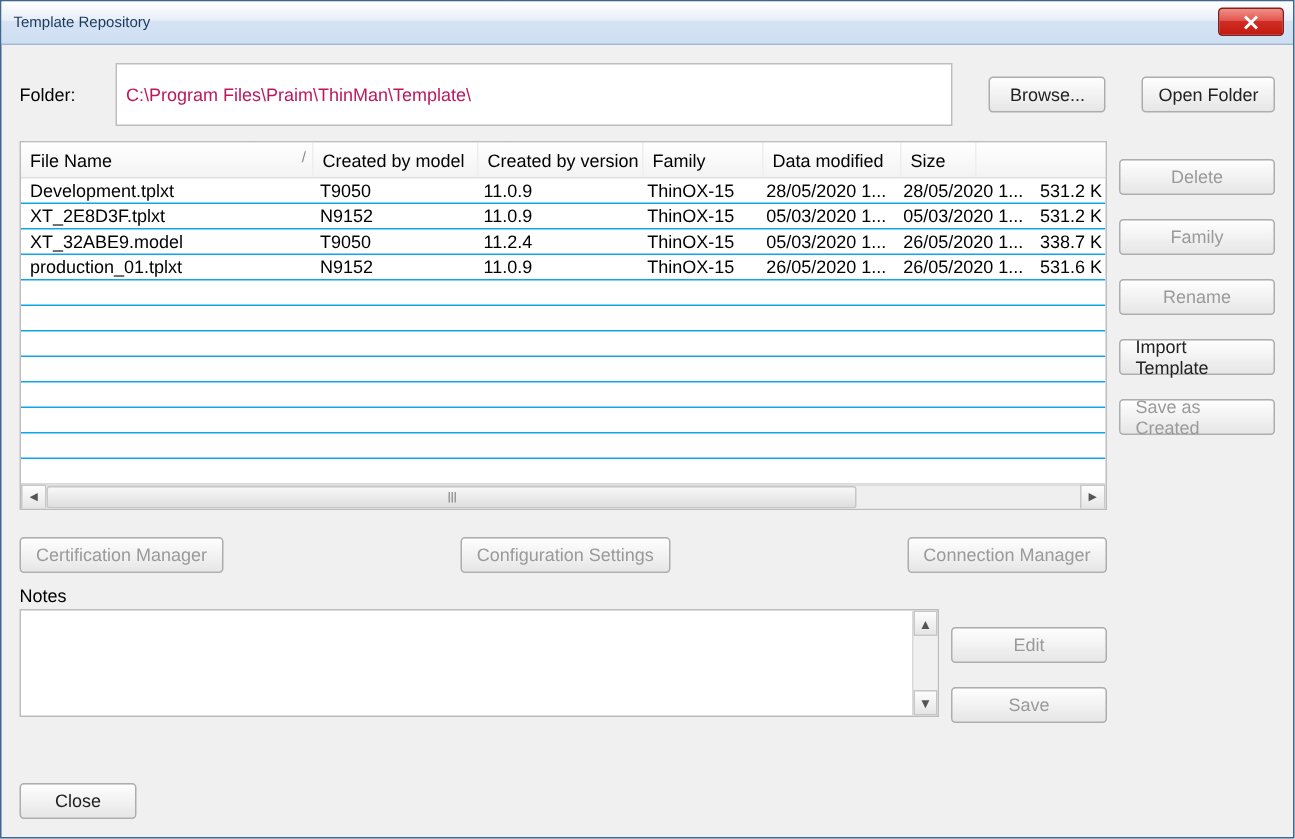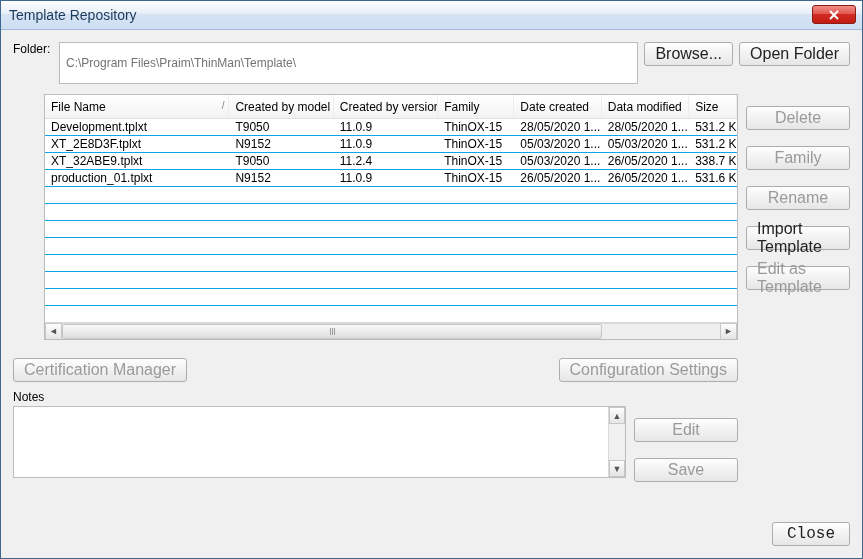--- a/index.html
+++ b/index.html
@@ -15,68 +15,67 @@
   }
 
   .titlebar {
     height:29px;
     background: linear-gradient(to bottom, #ffffff 0%, #e7eef8 45%, #d6e3f4 46%, #cddff2 100%);
     border-bottom:1px solid #9fb8d6;
     display:flex; align-items:center;
     padding-left:8px;
     position:relative;
   }
-  .titlebar .title { color:#1a3a5a; font-size:14px; }
+  .titlebar .title { color:#1a3a5a; font-size:10px; }
   .close-btn {
     position:absolute; top:4px; right:6px;
     width:44px; height:19px;
     background: linear-gradient(to bottom, #f08f8a 0%, #e3574f 45%, #d22e25 46%, #c21a10 100%);
     border:1px solid #8a1d16; border-radius:3px;
     display:flex; align-items:center; justify-content:center;
     cursor:pointer;
   }
   .close-btn svg { width:12px; height:10px; }
 
   .content {
     flex:1; padding:12px 12px 12px 12px;
     display:flex; flex-direction:column;
   }
 
   .folder-row {
-    display:flex; align-items:flex-start; gap:6px; margin-bottom:10px;
+    display:flex; align-items:center; gap:24px; margin-bottom:10px;
   }
   .folder-row .lbl { width:40px; }
   .folder-input {
     flex:1; height:38px;
     background:#fff; border:1px solid #bcbcbc;
     padding:20px 6px;
     display:flex; align-items:center;
-    color:#737373;
+    color:#be185d;
   }
   .btn {
     height:24px; min-width:78px;
     background: linear-gradient(to bottom, #fefefe, #e6e6e6);
     border:1px solid #adadad; border-radius:3px;
     padding:0 10px;
     display:inline-flex; align-items:center; justify-content:center;
     color:#222; cursor:pointer; user-select:none;
-    font-size:16px;
+    font-size:12px;
   }
   .btn.disabled { color:#9a9a9a; cursor:default;margin-top:12px; }
 
   .main-row { display:flex; flex:1; gap:8px; min-height:0; }
   .left-col { flex:1; display:flex; flex-direction:column; min-width:0; }
   .right-col { width:104px; display:flex; flex-direction:column; gap:4px; }
 
   .table-wrap {
     border:1px solid #bcbcbc; background:#fff;
     height:246px;
     display:flex; flex-direction:column;
     overflow:hidden;
-    margin-left:31px;
   }
   .thead, .trow { display:flex; }
   .thead {
     background: linear-gradient(to bottom, #ffffff, #f3f3f3);
     border-bottom:1px solid #e0e0e0;
     height:24px;
   }
   .th, .td {
     padding:4px 6px; overflow:hidden; white-space:nowrap; text-overflow:ellipsis;
     border-right:1px solid #eee;
@@ -121,21 +120,21 @@
     background:#f0f0f0; border-left:1px solid #d9d9d9;
     display:flex; flex-direction:column;
   }
   .notes-area .vscroll .arrow{
     height:17px; background:linear-gradient(#fdfdfd,#e5e5e5);
     border:1px solid #c7c7c7; display:flex;align-items:center;justify-content:center;font-size:9px;color:#555;
   }
   .notes-area .vscroll .track{flex:1;}
   .notes-btns { width:104px; display:flex; flex-direction:column; gap:4px; }
 
-  .footer { display:flex; justify-content:flex-end; padding:8px 12px 12px;font-family:Liberation Mono, monospace; }
+  .footer { display:flex; padding:8px 12px 12px; }
   .footer .btn { min-width:78px; }
 
   .spacer { height:8px; }
 </style>
 </head>
 <body>
 
 <div class="window">
 
   <div class="titlebar">
@@ -169,23 +168,20 @@
               </div>
             <div class="th col1">
                 <span>Created by model</span>
               </div>
             <div class="th col2">
                 <span>Created by version</span>
               </div>
             <div class="th col3">
                 <span>Family</span>
               </div>
-            <div class="th col4">
-                <span>Date created</span>
-              </div>
             <div class="th col5">
                 <span>Data modified</span>
               </div>
             <div class="th col6">
                 <span>Size</span>
               </div>
           </div>
           <div class="tbody">
             <div class="trow">
               <div class="td col0">Development.tplxt</div>
@@ -199,21 +195,21 @@
             <div class="trow">
               <div class="td col0">XT_2E8D3F.tplxt</div>
               <div class="td col1">N9152</div>
               <div class="td col2">11.0.9</div>
               <div class="td col3">ThinOX-15</div>
               <div class="td col4">05/03/2020 1...</div>
               <div class="td col5">05/03/2020 1...</div>
               <div class="td col6">531.2 K</div>
             </div>
             <div class="trow">
-              <div class="td col0">XT_32ABE9.tplxt</div>
+              <div class="td col0">XT_32ABE9.model</div>
               <div class="td col1">T9050</div>
               <div class="td col2">11.2.4</div>
               <div class="td col3">ThinOX-15</div>
               <div class="td col4">05/03/2020 1...</div>
               <div class="td col5">26/05/2020 1...</div>
               <div class="td col6">338.7 K</div>
             </div>
             <div class="trow">
               <div class="td col0">production_01.tplxt</div>
               <div class="td col1">N9152</div>
@@ -241,20 +237,21 @@
                   <span></span>
                 </div>
             </div>
             <div class="arrow">►</div>
           </div>
         </div>
 
         <div class="action-row">
           <div class="btn disabled">Certification Manager</div>
           <div class="btn disabled">Configuration Settings</div>
+          <div class="btn disabled">Connection Manager</div>
         </div>
 
         <div class="notes-block">
           <span class="nlbl">Notes</span>
           <div class="notes-row">
             <div class="notes-area">
               <div class="vscroll">
                 <div class="arrow">▲</div>
                 <div class="track"></div>
                 <div class="arrow">▼</div>
@@ -268,21 +265,21 @@
         </div>
 
       </div>
 
       <div class="right-col">
         <div class="btn disabled" style="width:100%">Delete</div>
         <div class="btn disabled" style="width:100%">Family</div>
         <div class="btn disabled" style="width:100%">Rename</div>
         <div class="spacer"></div>
         <div class="btn" style="width:100%">Import Template</div>
-        <div class="btn disabled" style="width:100%">Edit as Template</div>
+        <div class="btn disabled" style="width:100%">Save as Created</div>
       </div>
     </div>
 
   </div>
 
   <div class="footer">
     <div class="btn">Close</div>
   </div>
 
 </div>

